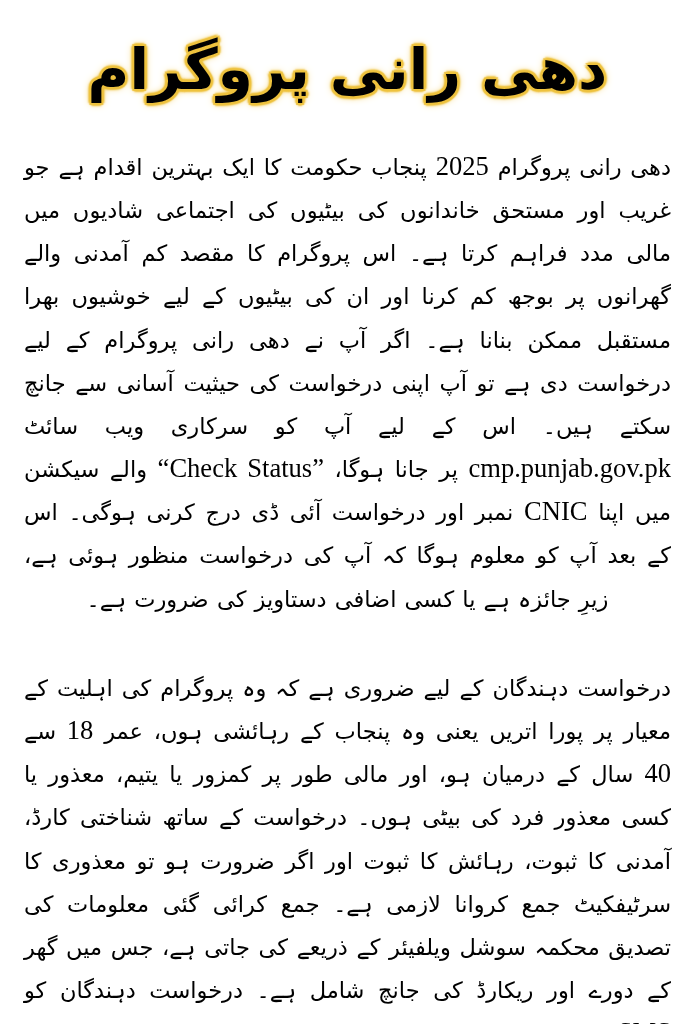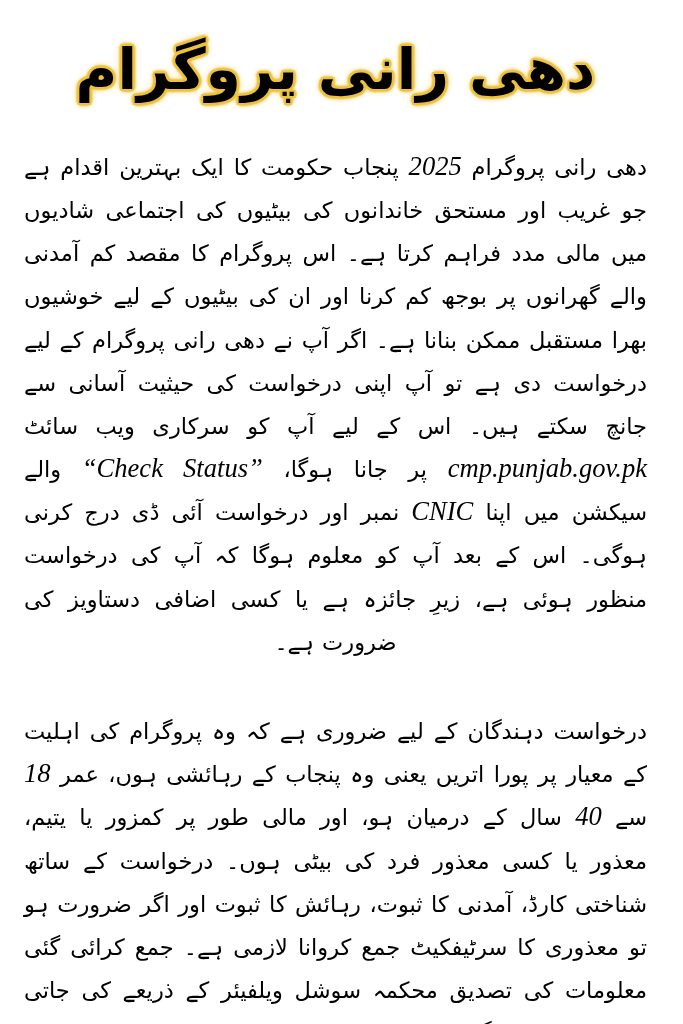--- a/index.html
+++ b/index.html
@@ -13,21 +13,21 @@
     padding: 0;
     background: var(--background);
   }
   .page {
     position: relative;
     width: 683px;
     height: 1024px;
     margin: 0 auto;
     background: var(--background);
     overflow: hidden;
-    padding: 14px 36px 0 24px;
+    padding: 14px 12px 0 24px;
     direction: rtl;
     color: var(--text);
     font-family: "DejaVu Sans", sans-serif;
   }
   .title {
     margin: 6px 0 26px 0;
     text-align: center;
     font-size: 57px;
     font-weight: 700;
     line-height: 1.75;
@@ -49,21 +49,20 @@
     font-size: 22.5px;
     line-height: 1.92;
     text-align: justify;
     text-align-last: center;
     word-spacing: 1px;
   }
   .latin {
     font-family: "Liberation Serif", serif;
     font-size: 1.18em;
     line-height: 1;
-    font-style: italic;
   }
 </style>
 </head>
 <body>
 
 <div class="page">
 
   <h1 class="title">دھی رانی پروگرام</h1>
 
   <p class="para"><span>دھی رانی پروگرام </span><span class="latin" dir="ltr">2025</span><span> پنجاب حکومت کا ایک بہترین اقدام ہے جو غریب اور مستحق خاندانوں کی بیٹیوں کی اجتماعی شادیوں میں مالی مدد فراہم کرتا ہے۔ اس پروگرام کا مقصد کم آمدنی والے گھرانوں پر بوجھ کم کرنا اور ان کی بیٹیوں کے لیے خوشیوں بھرا مستقبل ممکن بنانا ہے۔ اگر آپ نے دھی رانی پروگرام کے لیے درخواست دی ہے تو آپ اپنی درخواست کی حیثیت آسانی سے جانچ سکتے ہیں۔ اس کے لیے آپ کو سرکاری ویب سائٹ </span><span class="latin" dir="ltr">cmp.punjab.gov.pk</span><span> پر جانا ہوگا، </span><span class="latin" dir="ltr">“Check Status”</span><span> والے سیکشن میں اپنا </span><span class="latin" dir="ltr">CNIC</span><span> نمبر اور درخواست آئی ڈی درج کرنی ہوگی۔ اس کے بعد آپ کو معلوم ہوگا کہ آپ کی درخواست منظور ہوئی ہے، زیرِ جائزہ ہے یا کسی اضافی دستاویز کی ضرورت ہے۔</span></p>

